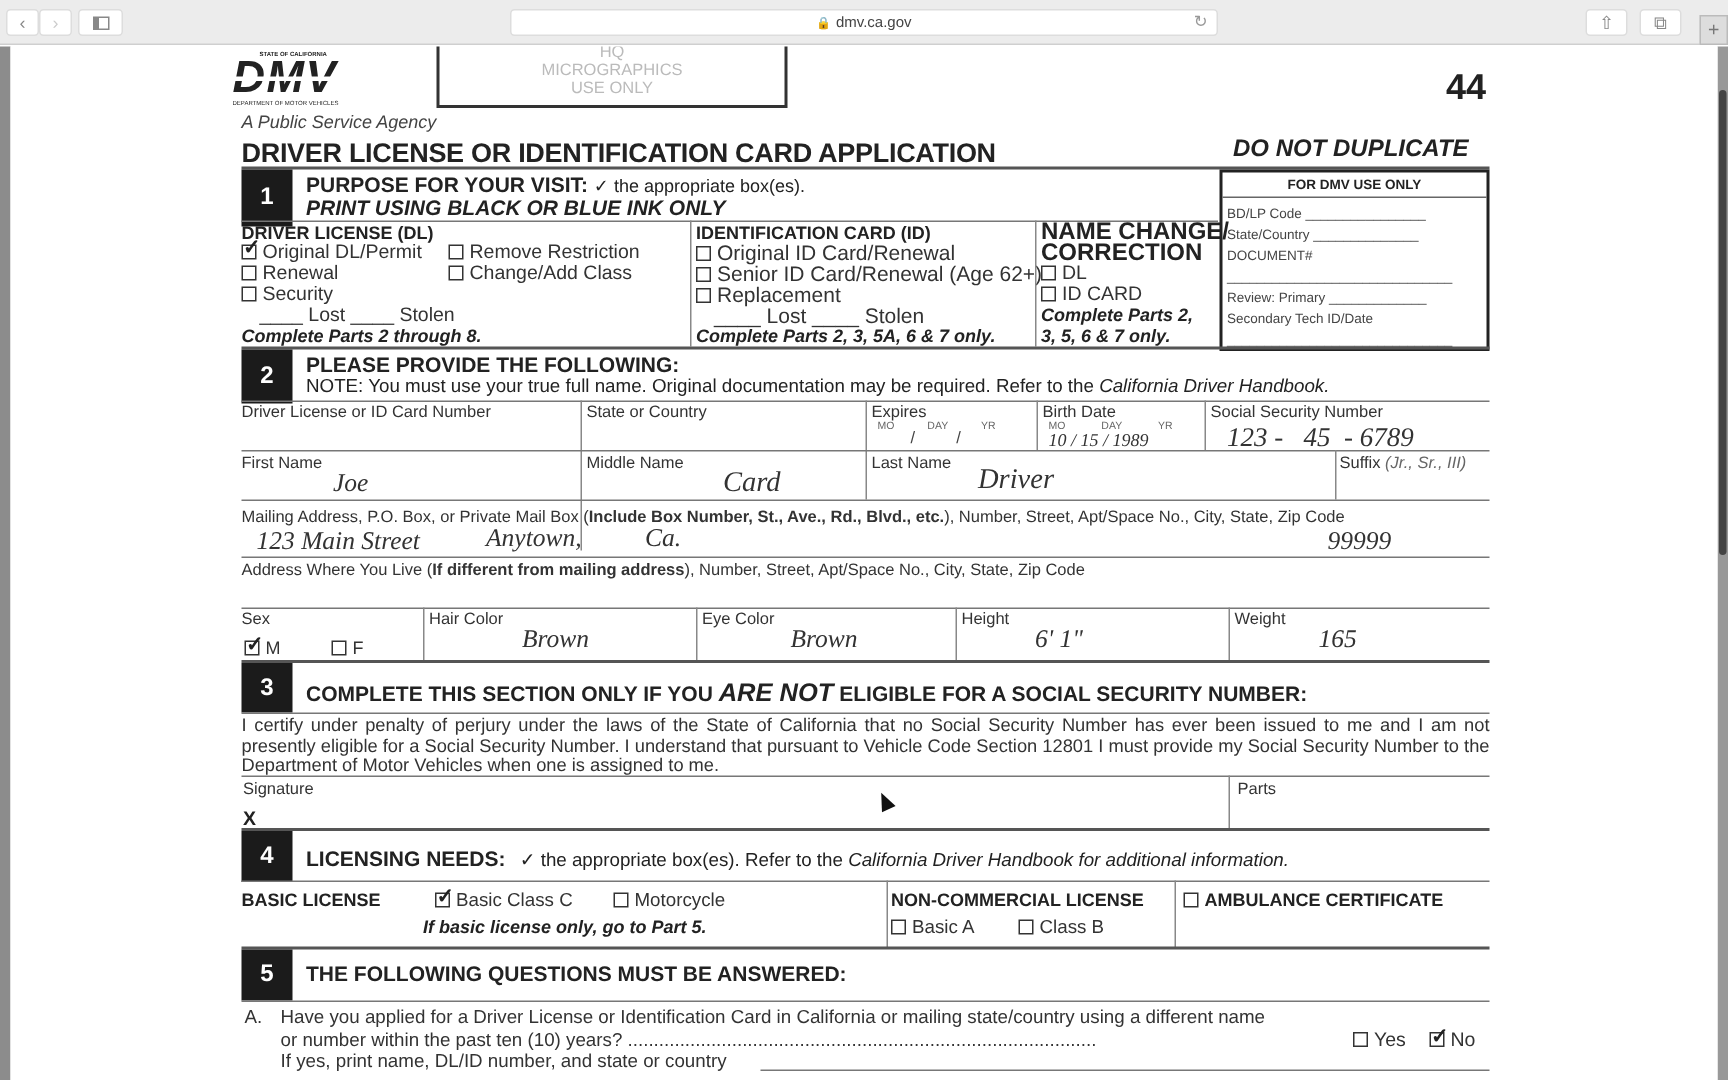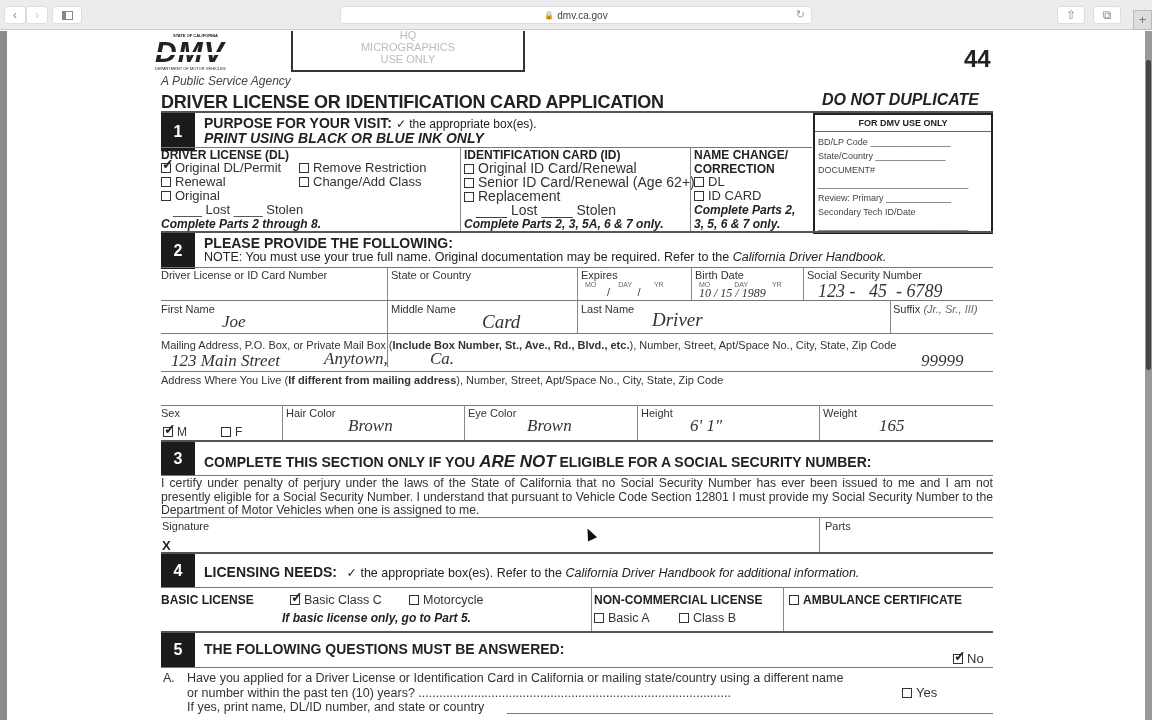--- a/index.html
+++ b/index.html
@@ -78,41 +78,41 @@
   <div class="abs bold" style="left:197px;top:84px;font-size:14px">
     <span>PURPOSE FOR YOUR VISIT:</span>
     <span style="font-weight:normal;font-size:12px">✓ the appropriate box(es).</span>
   </div>
   <div class="hline" style="left:154px;top:116px;width:651px"></div>
 
   <div class="abs bold" style="left:154px;top:117px;font-size:12px">DRIVER LICENSE (DL)</div>
   <div class="abs lbl" style="left:154px;top:130px;font-size:13px;line-height:14px">
     <div><span class="cb chk"></span><span>Original DL/Permit</span></div>
     <div><span class="cb"></span><span>Renewal</span></div>
-    <div><span class="cb"></span><span>Original</span></div>
+    <div><span class="cb"></span><span>Security</span></div>
     <div style="padding-left:12px">____ <span>Lost</span> ____ <span>Stolen</span></div>
   </div>
   <div class="abs lbl" style="left:292px;top:130px;font-size:13px;line-height:14px">
     <div><span class="cb"></span><span>Remove Restriction</span></div>
     <div><span class="cb"></span><span>Change/Add Class</span></div>
   </div>
   <div class="abs bold ital" style="left:154px;top:186px;font-size:12px">Complete Parts 2 through 8.</div>
   <div class="vline" style="left:453px;top:116px;height:84px"></div>
 
   <div class="abs bold" style="left:457px;top:117px;font-size:12px">IDENTIFICATION CARD (ID)</div>
   <div class="abs lbl" style="left:457px;top:130px;font-size:14px;line-height:14px">
     <div><span class="cb"></span><span>Original ID Card/Renewal</span></div>
     <div><span class="cb"></span><span>Senior ID Card/Renewal (Age 62+)</span></div>
     <div><span class="cb"></span><span>Replacement</span></div>
     <div style="padding-left:12px">____ <span>Lost</span> ____ <span>Stolen</span></div>
   </div>
   <div class="abs bold ital" style="left:457px;top:186px;font-size:12px">Complete Parts 2, 3, 5A, 6 &amp; 7 only.</div>
   <div class="vline" style="left:683px;top:116px;height:84px"></div>
 
-  <div class="abs bold" style="left:687px;top:117px;font-size:12px;line-height:14px">
+  <div class="abs bold" style="left:687px;top:117px;font-size:16px;line-height:14px">
     <div>NAME CHANGE/</div>
     <div>CORRECTION</div>
   </div>
   <div class="abs lbl" style="left:687px;top:144px;font-size:13px;line-height:14px">
     <div><span class="cb"></span><span>DL</span></div>
     <div><span class="cb"></span><span>ID CARD</span></div>
   </div>
   <div class="abs bold ital" style="left:687px;top:172px;font-size:12px;line-height:14px">
     <div>Complete Parts 2,</div>
     <div>3, 5, 6 &amp; 7 only.</div>
@@ -183,21 +183,21 @@
   <div class="abs" style="left:886px;top:286px;width:98px;height:15px"></div>
   <div class="hline" style="left:154px;top:302px;width:832px"></div>
 
   <div class="abs lbl" style="left:154px;top:308px;white-space:nowrap">
     <span>Mailing Address, P.O. Box, or Private Mail Box (</span><span class="bold">Include Box Number, St., Ave., Rd., Blvd., etc.</span><span>), Number, Street, Apt/Space No., City, State, Zip Code</span>
   </div>
   <div class="abs" style="left:154px;top:320px;width:832px;height:20px">
     <span class="abs hw" style="left:10px;top:0;font-size:17px">123 Main Street</span>
     <span class="abs hw" style="left:163px;top:-2px;font-size:17px">Anytown,</span>
     <span class="abs hw" style="left:269px;top:-2px;font-size:17px">Ca.</span>
-    <span class="abs hw" style="left:760px;top:0;font-size:17px">99999</span>
+    <span class="abs hw" style="left:724px;top:0;font-size:17px">99999</span>
   </div>
   <div class="hline" style="left:154px;top:340px;width:832px"></div>
   <div class="abs lbl" style="left:154px;top:343px;white-space:nowrap">
     <span>Address Where You Live (</span><span class="bold">If different from mailing address</span><span>), Number, Street, Apt/Space No., City, State, Zip Code</span>
   </div>
   <div class="abs" style="left:154px;top:356px;width:832px;height:18px"></div>
   <div class="hline" style="left:154px;top:374px;width:832px"></div>
 
   <div class="abs lbl" style="left:154px;top:376px">Sex</div>
   <div class="abs lbl" style="left:156px;top:394px;font-size:12px"><span class="cb chk"></span><span>M</span></div>
@@ -254,15 +254,15 @@
   <div class="secnum" style="left:154px;top:602px;width:34px;height:34px;line-height:34px">5</div>
   <div class="abs bold" style="left:197px;top:610px;font-size:14px">THE FOLLOWING QUESTIONS MUST BE ANSWERED:</div>
   <div class="hline" style="left:154px;top:636px;width:832px"></div>
   <div class="abs lbl" style="left:156px;top:640px;font-size:12.5px">A.</div>
   <div class="abs" style="left:180px;top:640px;font-size:12.5px;line-height:14.5px;color:#333;white-space:nowrap">
     <div>Have you applied for a Driver License or Identification Card in California or mailing state/country using a different name</div>
     <div style="width:712px;overflow:hidden">or number within the past ten (10) years? ..........................................................................................</div>
     <div>If yes, print name, DL/ID number, and state or country</div>
   </div>
   <div class="abs lbl" style="left:895px;top:654px;font-size:13px"><span class="cb"></span><span>Yes</span></div>
-  <div class="abs lbl" style="left:946px;top:620px;font-size:13px"><span class="cb chk"></span><span>No</span></div>
+  <div class="abs lbl" style="left:946px;top:654px;font-size:13px"><span class="cb chk"></span><span>No</span></div>
   <div class="hline" style="left:500px;top:682px;width:486px"></div>
 </div>
 
 </body></html>

